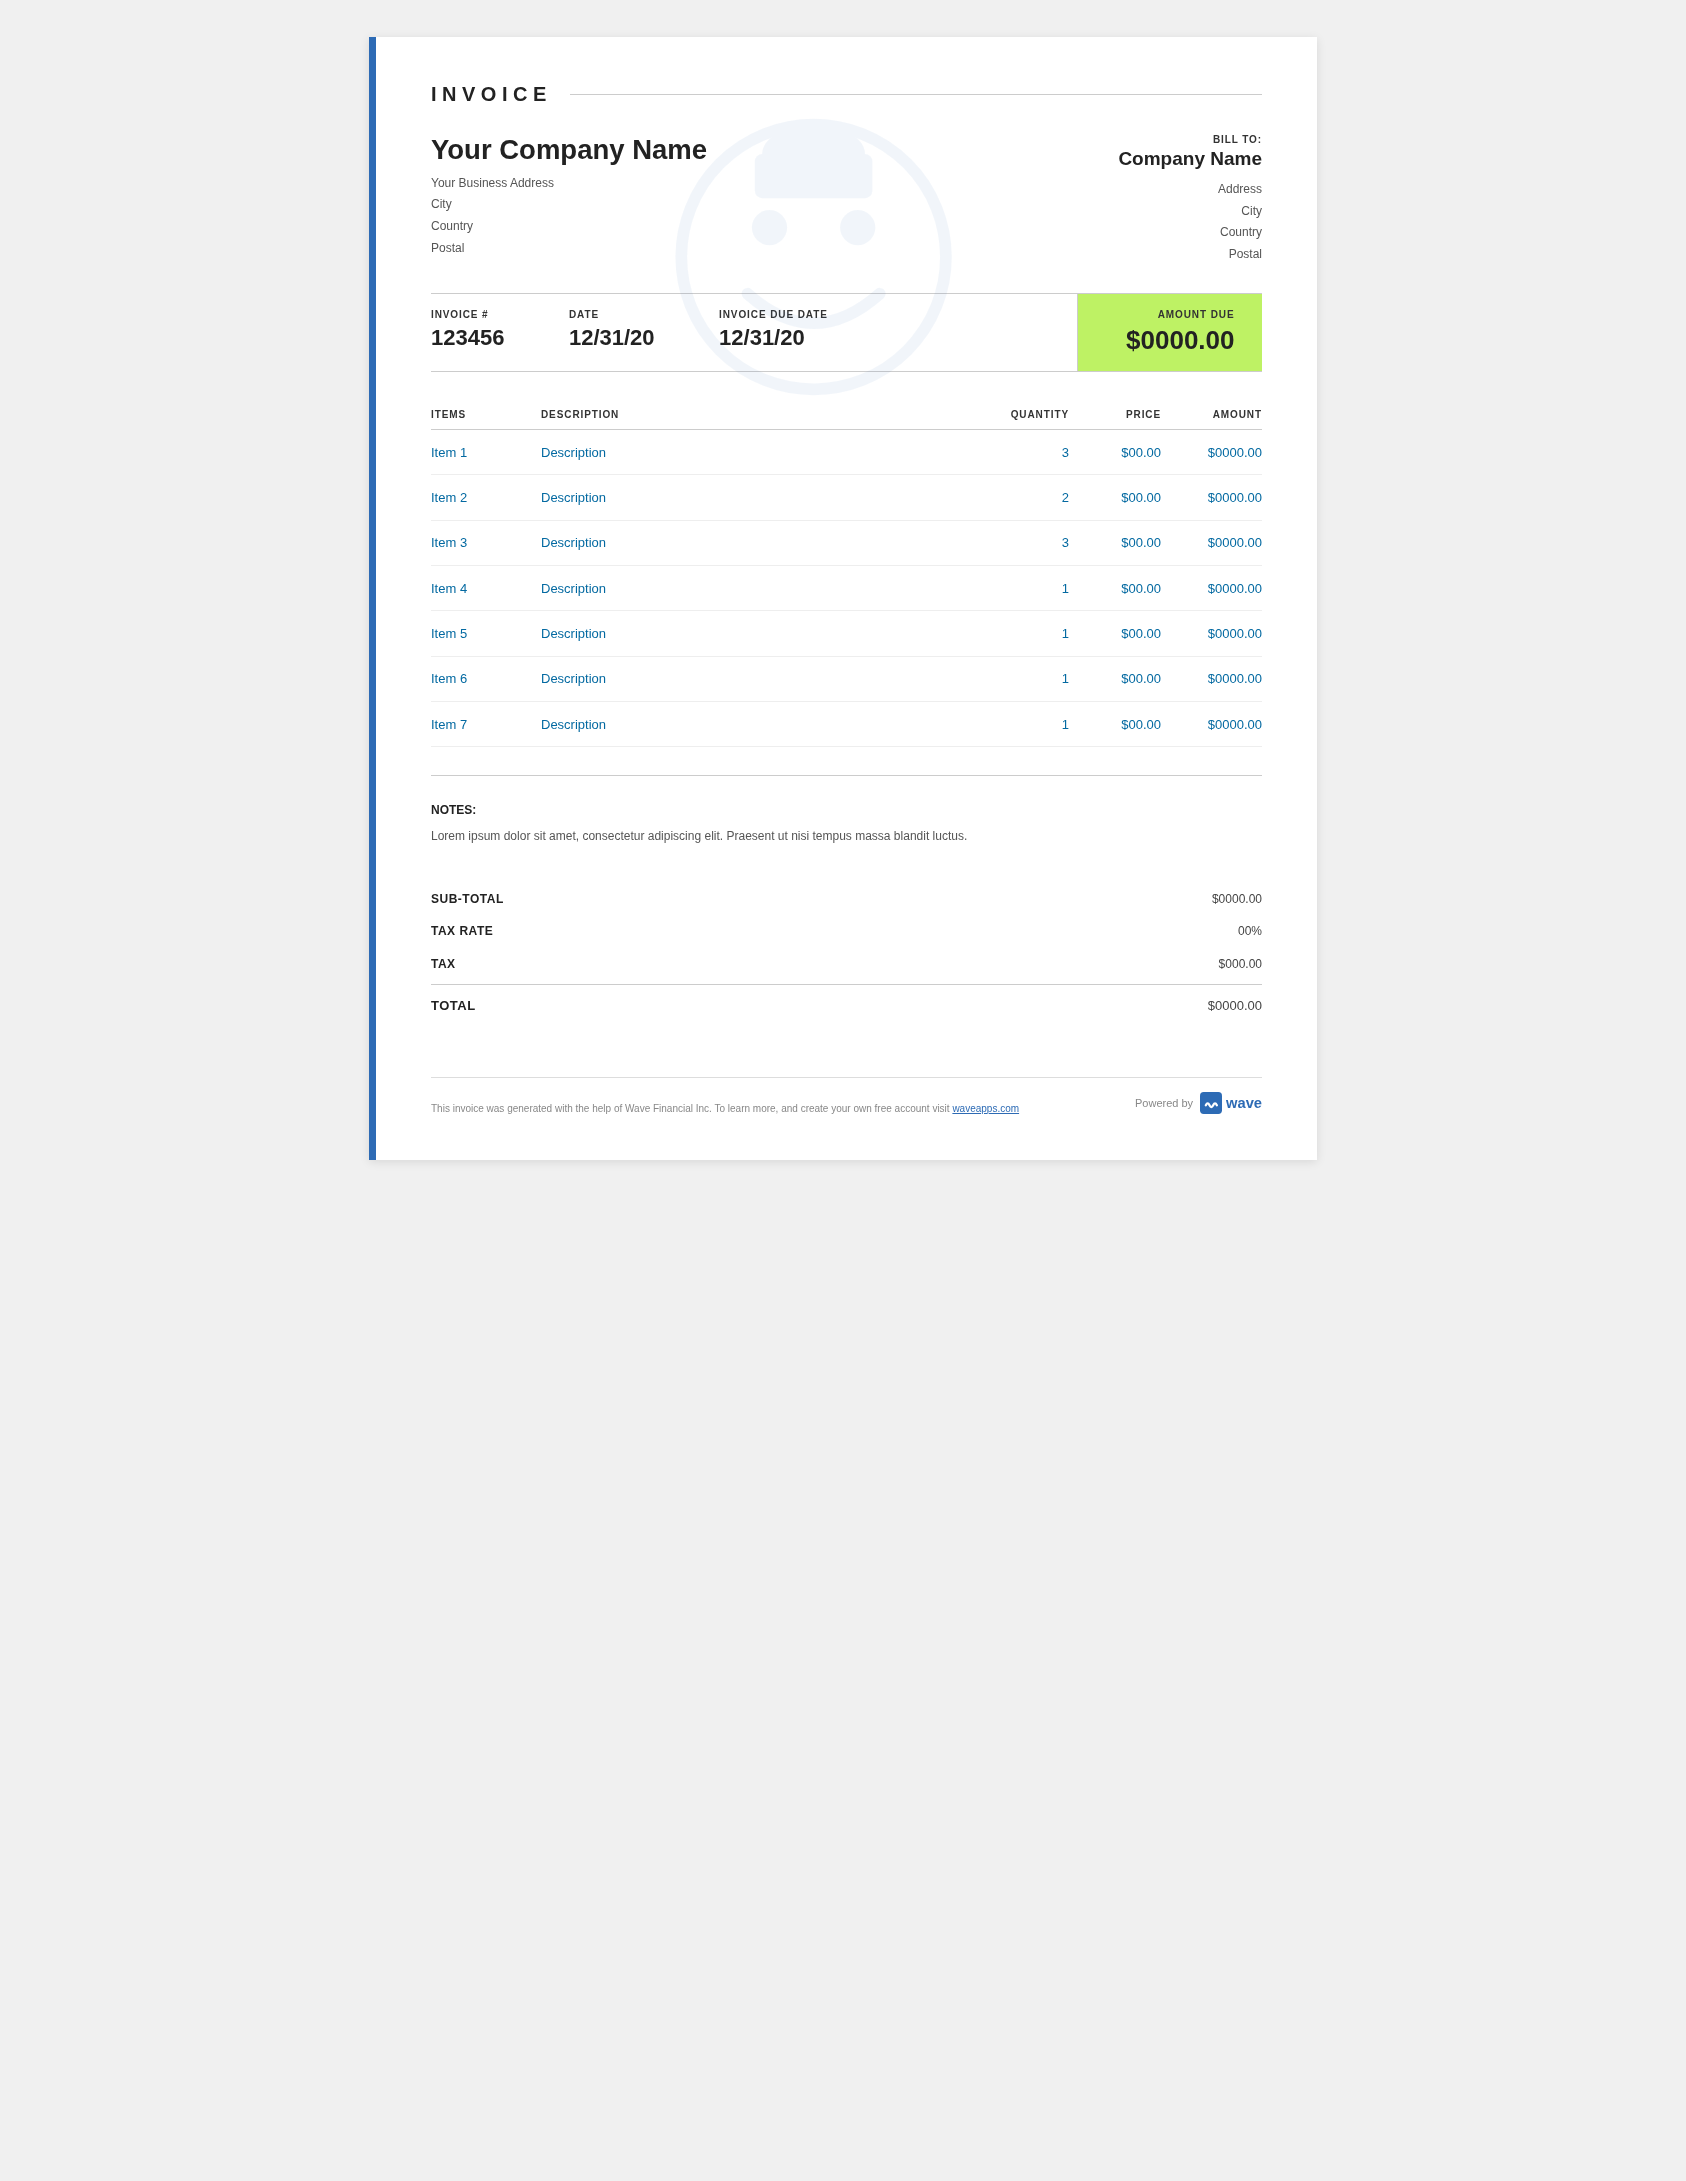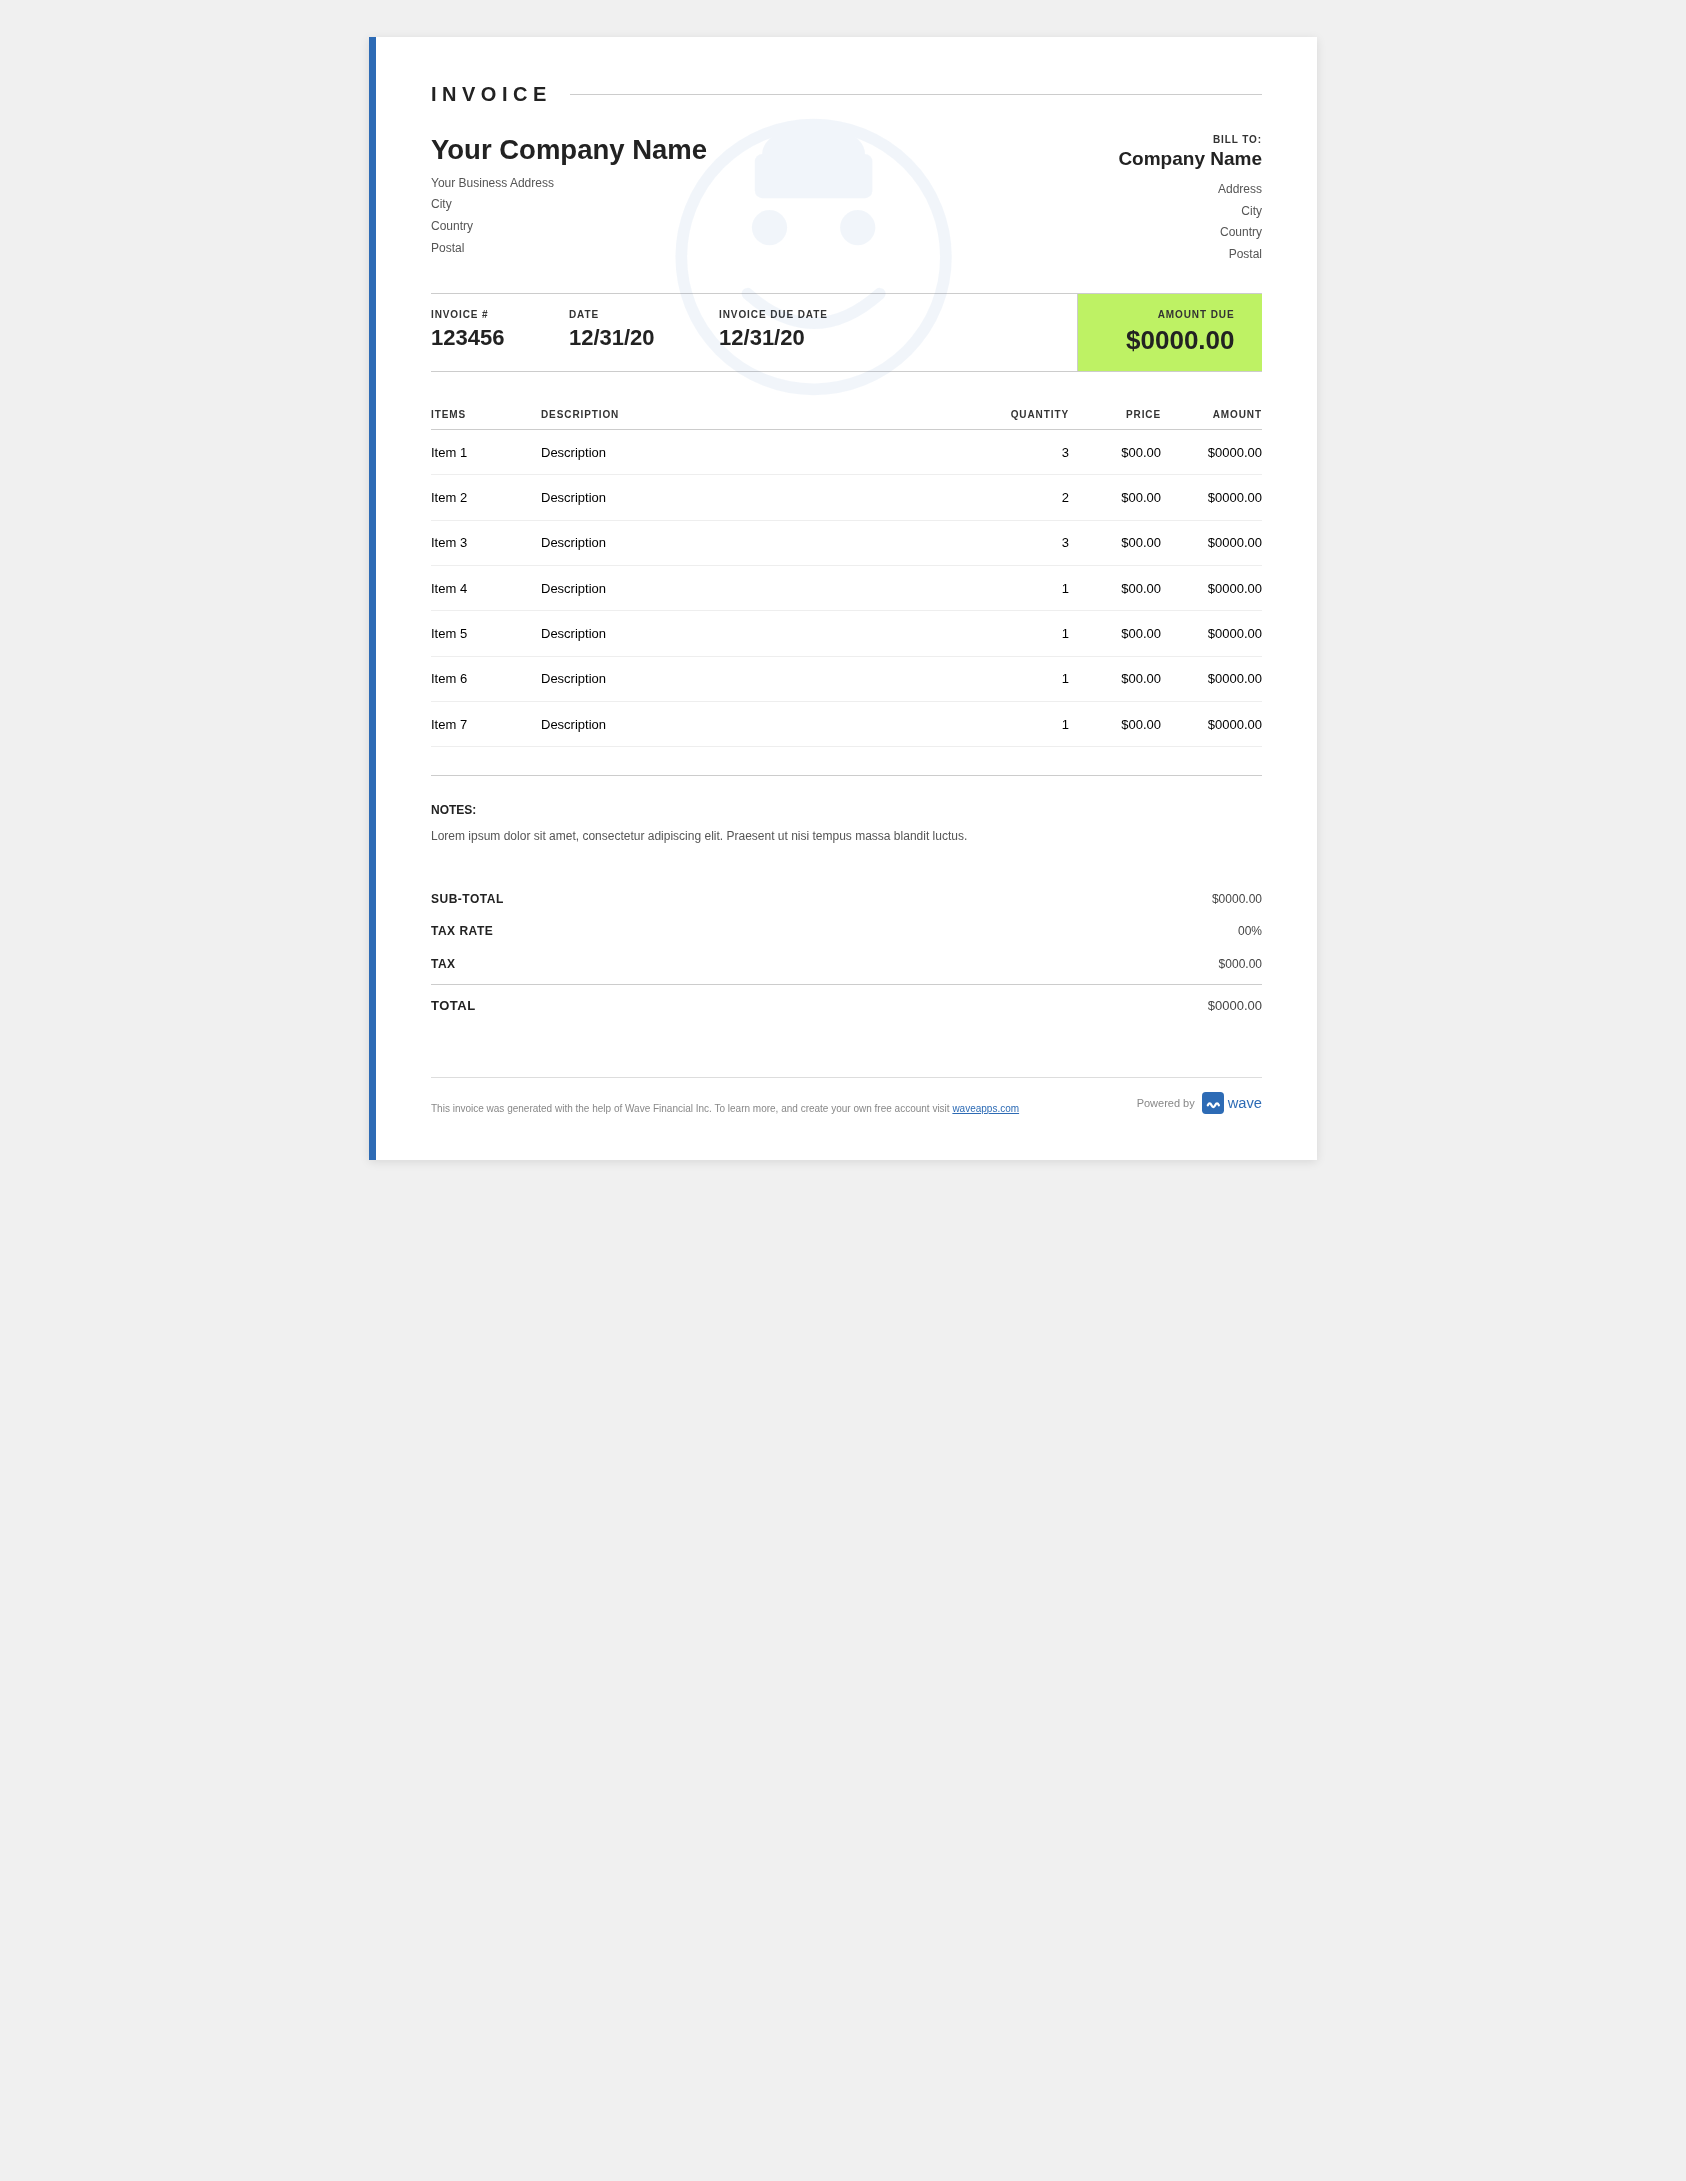--- a/index.html
+++ b/index.html
@@ -159,21 +159,21 @@
       text-align: left;
     }
     .items-table thead th.right {
       text-align: right;
     }
     .items-table tbody tr {
       border-bottom: 0.9px solid #eee;
     }
     .items-table tbody td {
       font-size: 13px;
-      color: #000000;
+      color: #0369a1;
       padding: 14.7px 0;
       vertical-align: top;
       margin-left: 28px;
     }
     .items-table tbody td.right {
       text-align: right;
     }
     .col-items { width: 110px; }
     .col-desc { width: auto; }
     .col-qty { width: 92px; text-align: right; }
@@ -263,21 +263,21 @@
       display: flex;
       align-items: center;
       gap: 7.3px;
       font-size: 11px;
       color: #888;
     }
     .wave-logo {
       display: flex;
       align-items: center;
       gap: 3.7px;
-      font-weight: normal;
+      font-weight: bold;
       color: #2d6bb5;
       font-size: 14.7px;
     }
     .wave-icon {
       width: 22px;
       height: 22px;
       background: #2d6bb5;
       border-radius: 3.7px;
       display: flex;
       align-items: center;

